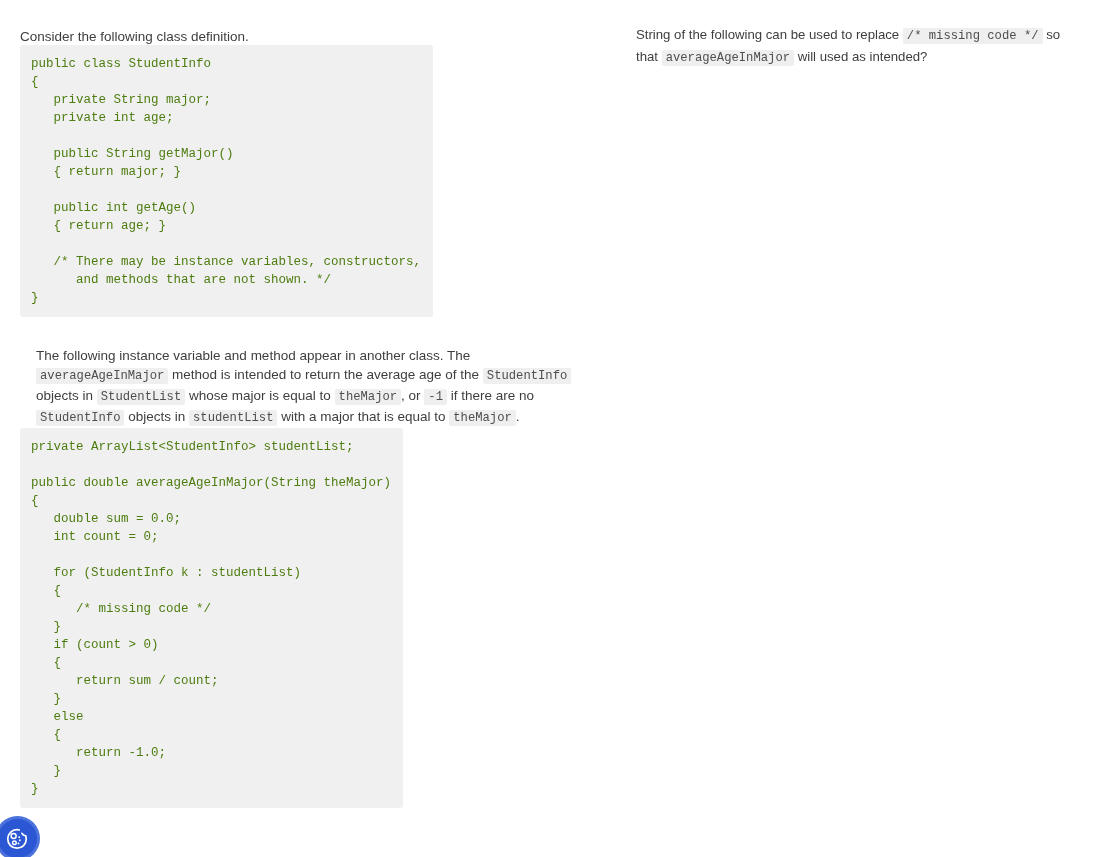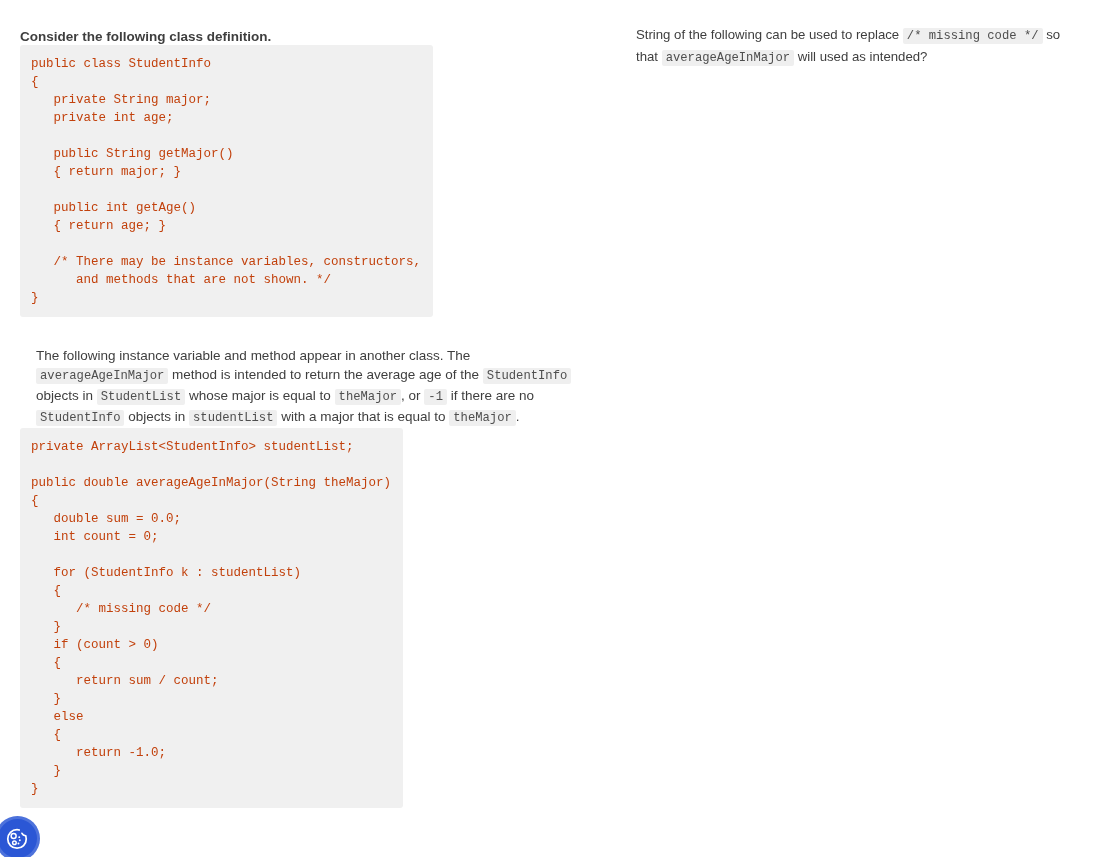--- a/index.html
+++ b/index.html
@@ -25,25 +25,24 @@
   .col-right {
     width: 448px;
     margin-left: 31px;
     margin-top: -3px;
     flex: none;
   }
   .intro {
     margin: 0;
     font-size: 13.5px;
     line-height: 17px;
-    font-weight: bold;
   }
   pre.code-block {
     background: #f0f0f0;
-    color: #c2410c;
+    color: #4d7c0f;
     font-family: "Liberation Mono", "DejaVu Sans Mono", monospace;
     font-size: 12.5px;
     line-height: 18px;
     white-space: pre;
     margin: 0;
     padding: 10px 12px 10px 11px;
     width: fit-content;
     border-radius: 3px;
   }
   .class-code { margin-top: 22px; }

